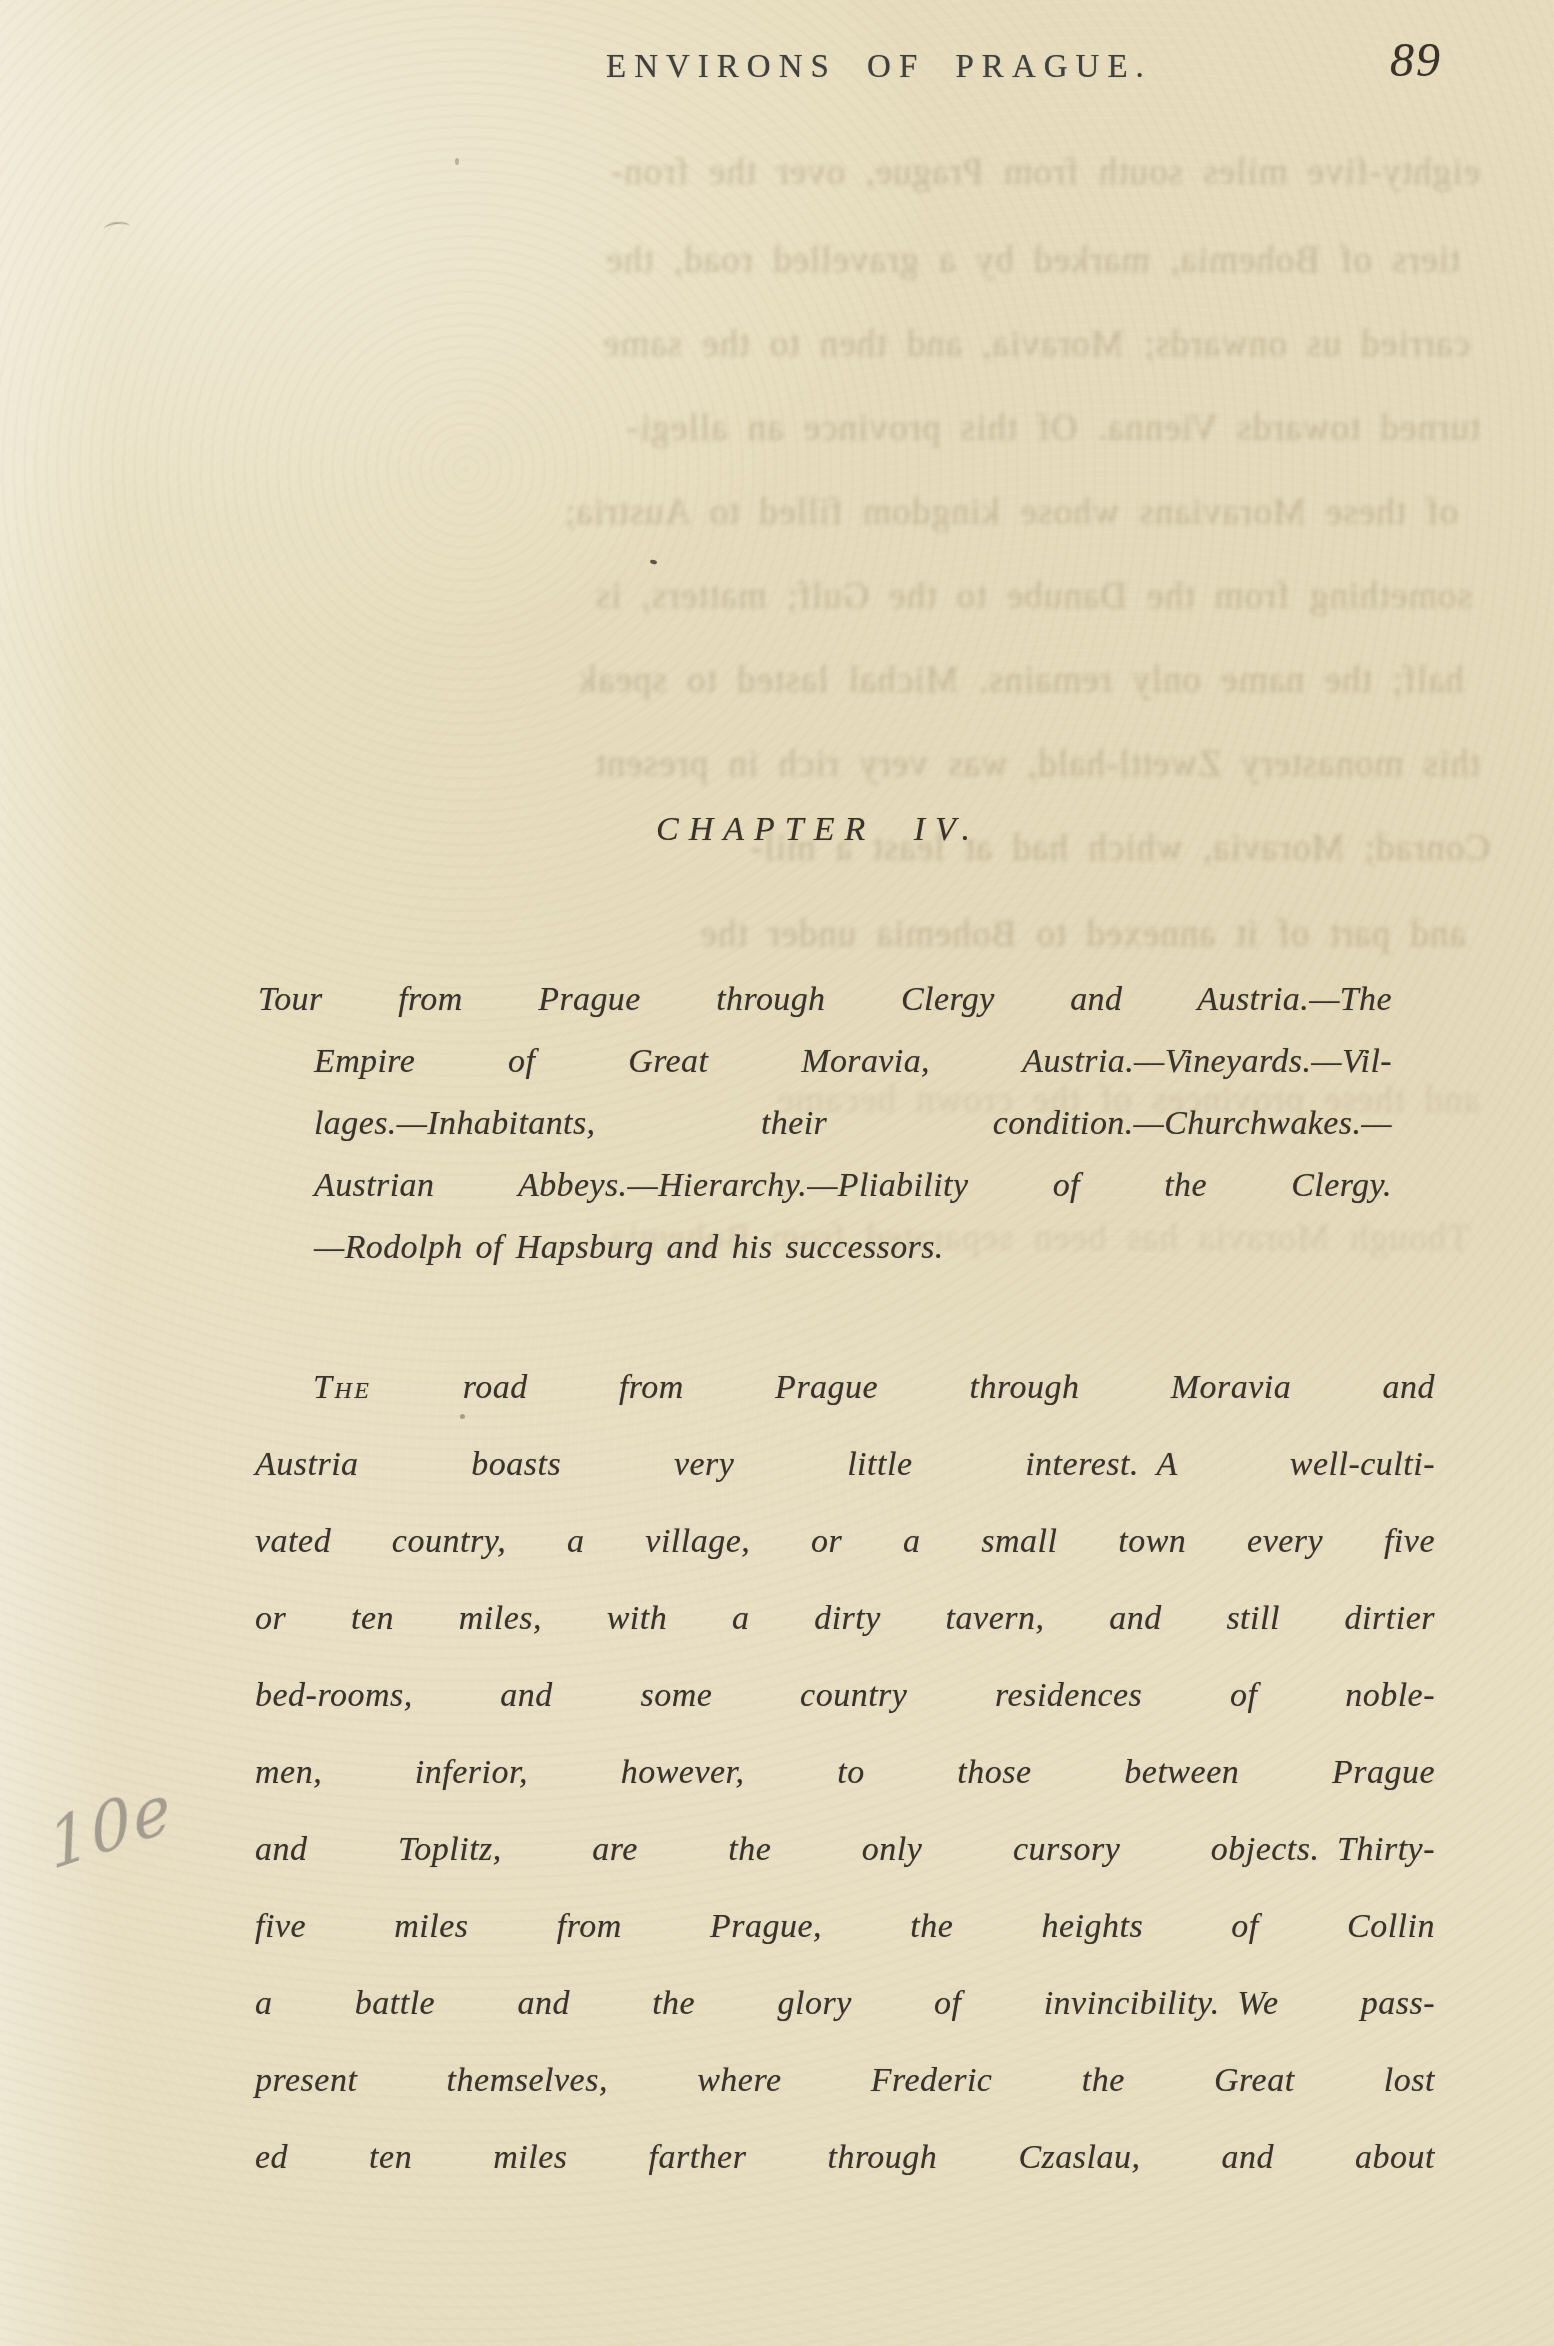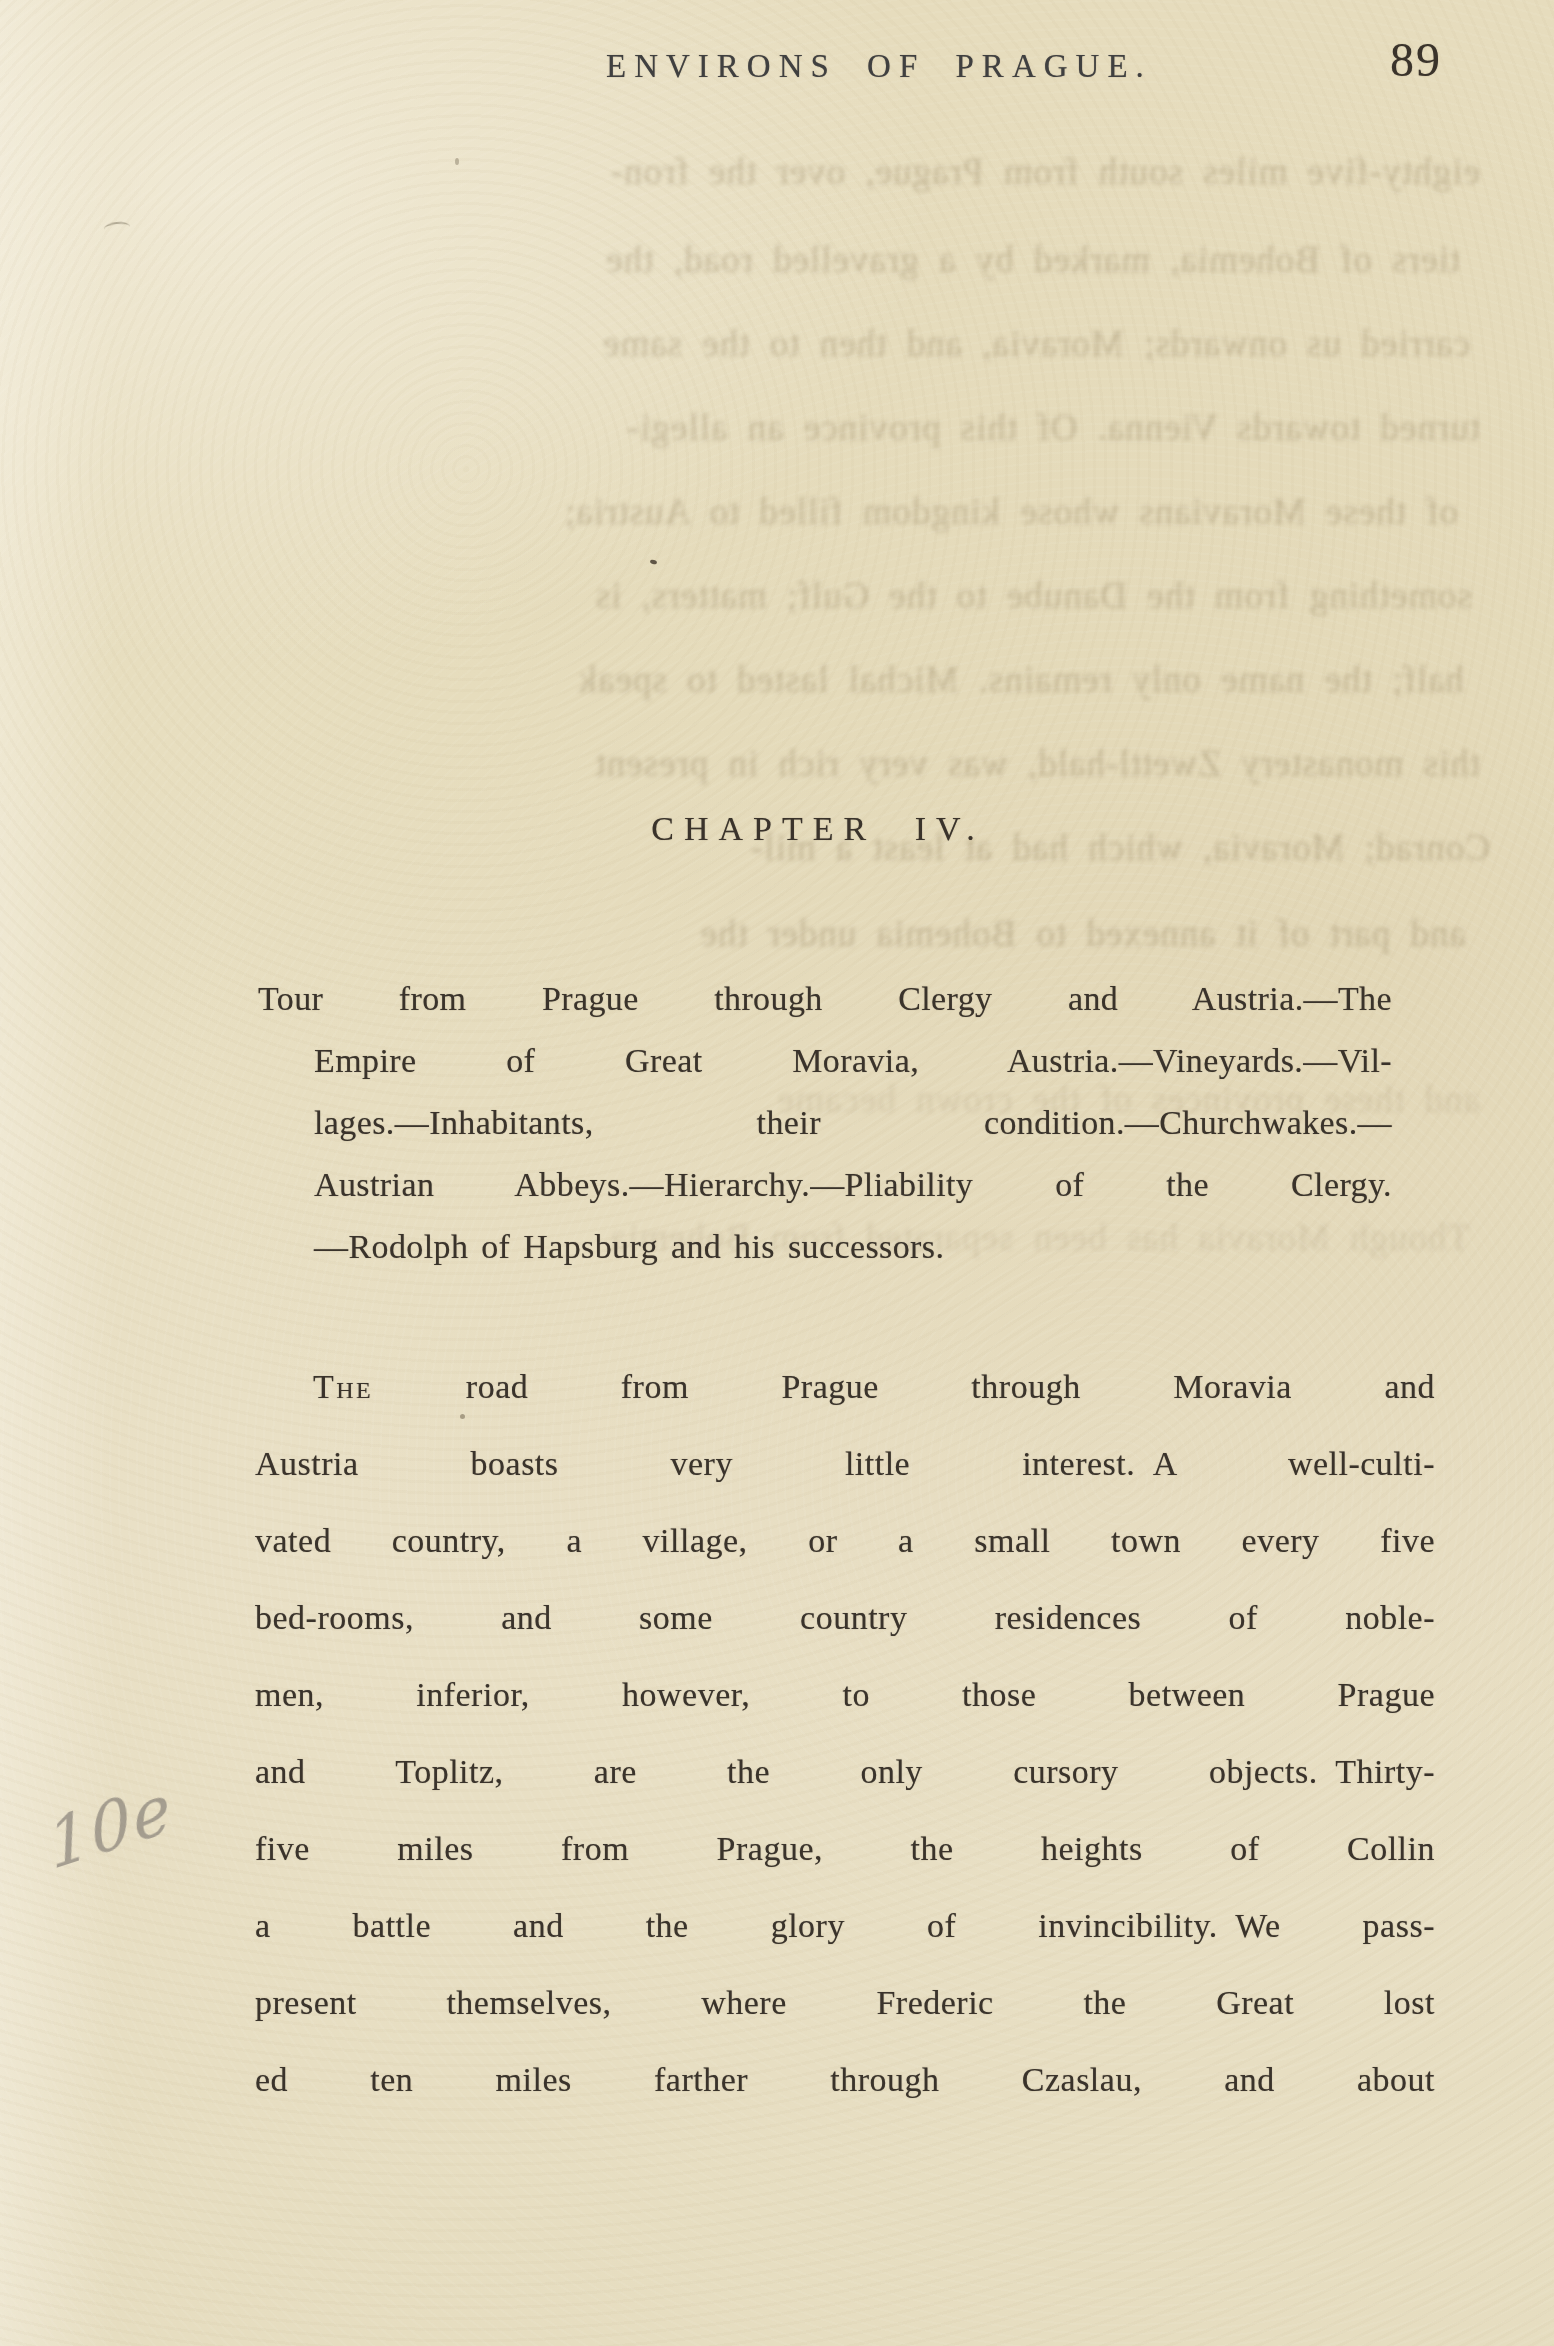--- a/index.html
+++ b/index.html
@@ -12,21 +12,21 @@
       linear-gradient(90deg, rgba(246,241,227,0.5) 0px, rgba(246,241,227,0) 115px),
       linear-gradient(180deg,#e6dcbd 0%,#e7debf 30%,#e9e0c6 65%,#e6ddc0 100%);
   }
   .mottle{
     position:absolute;inset:0;pointer-events:none;
     background-image:
       repeating-radial-gradient(circle at 30% 20%, rgba(178,158,118,0.05) 0 3px, transparent 3px 11px),
       repeating-radial-gradient(circle at 72% 63%, rgba(255,255,255,0.05) 0 2px, transparent 2px 9px);
   }
   
-  .ink{color:#3a332b;text-shadow:0 0 1px rgba(58,50,40,0.45);}
+  .ink{color:#3a332b;text-shadow:0 0 1px rgba(58,50,40,0.45);font-style:italic;}
   .running-head{
     position:absolute;left:606px;top:50px;
     font-size:33px;letter-spacing:8px;word-spacing:14px;line-height:1;
     color:#404040;text-shadow:0 0 1px rgba(70,62,52,0.5);white-space:nowrap;
   }
   .page-number{
     position:absolute;left:1390px;top:36px;
     font-size:48px;letter-spacing:2px;line-height:1;
   }
   .chapter-heading{
@@ -117,20 +117,21 @@
   <div class="line cont">Empire of Great Moravia, Austria.—Vineyards.—Vil-</div>
   <div class="line cont">lages.—Inhabitants, their condition.—Churchwakes.—</div>
   <div class="line cont">Austrian Abbeys.—Hierarchy.—Pliability of the Clergy.</div>
   <div class="line cont last">—Rodolph of Hapsburg and his successors.</div>
 </div>
 
 <div class="bodytext ink">
   <div class="line indent"><span class="lead">The</span><span> road from Prague through Moravia and</span></div>
   <div class="line">Austria boasts very little interest. A well-culti-</div>
   <div class="line">vated country, a village, or a small town every five</div>
+  <div class="line">or ten miles, with a dirty tavern, and still dirtier</div>
   <div class="line">bed-rooms, and some country residences of noble-</div>
   <div class="line">men, inferior, however, to those between Prague</div>
   <div class="line">and Toplitz, are the only cursory objects. Thirty-</div>
   <div class="line">five miles from Prague, the heights of Collin</div>
   <div class="line">a battle and the glory of invincibility. We pass-</div>
   <div class="line">present themselves, where Frederic the Great lost</div>
   <div class="line">ed ten miles farther through Czaslau, and about</div>
 </div>
 
 <div class="pencil">10e</div>

